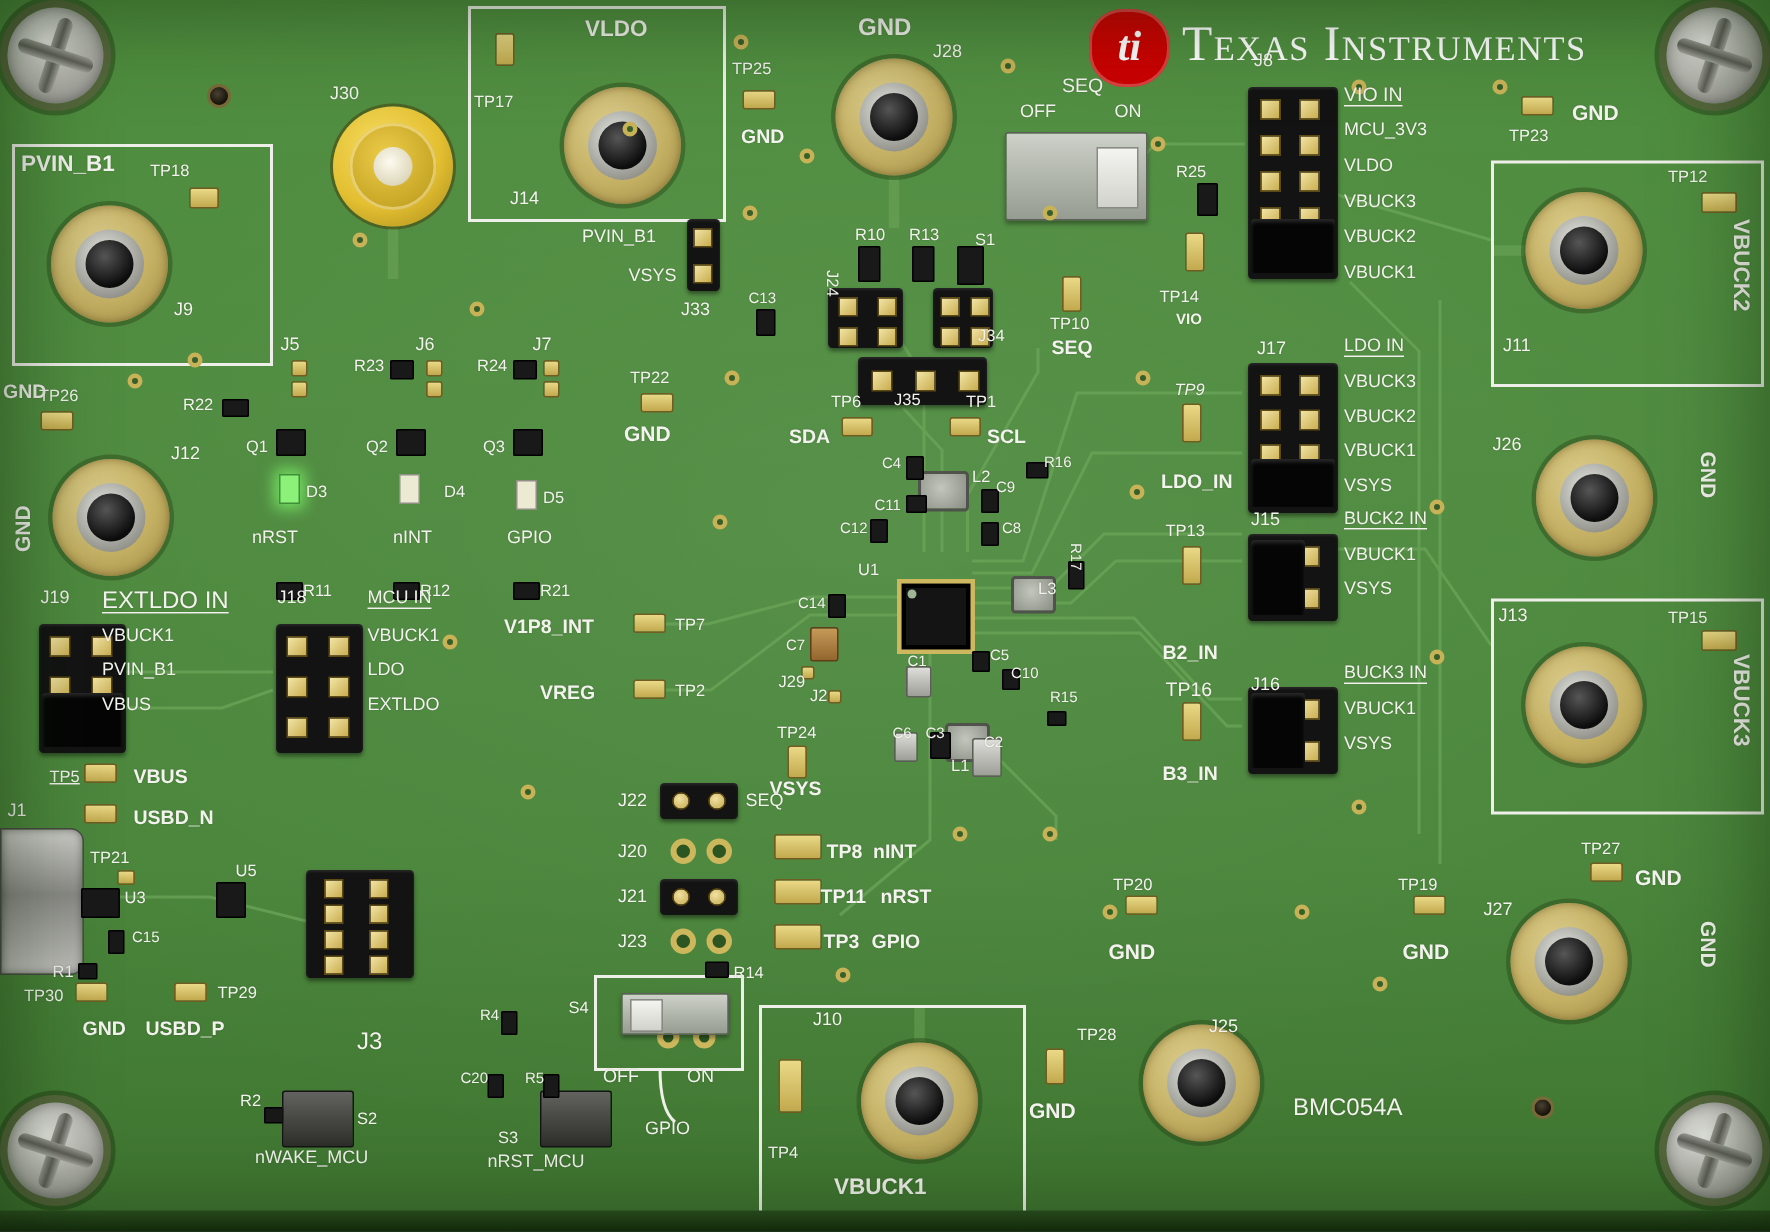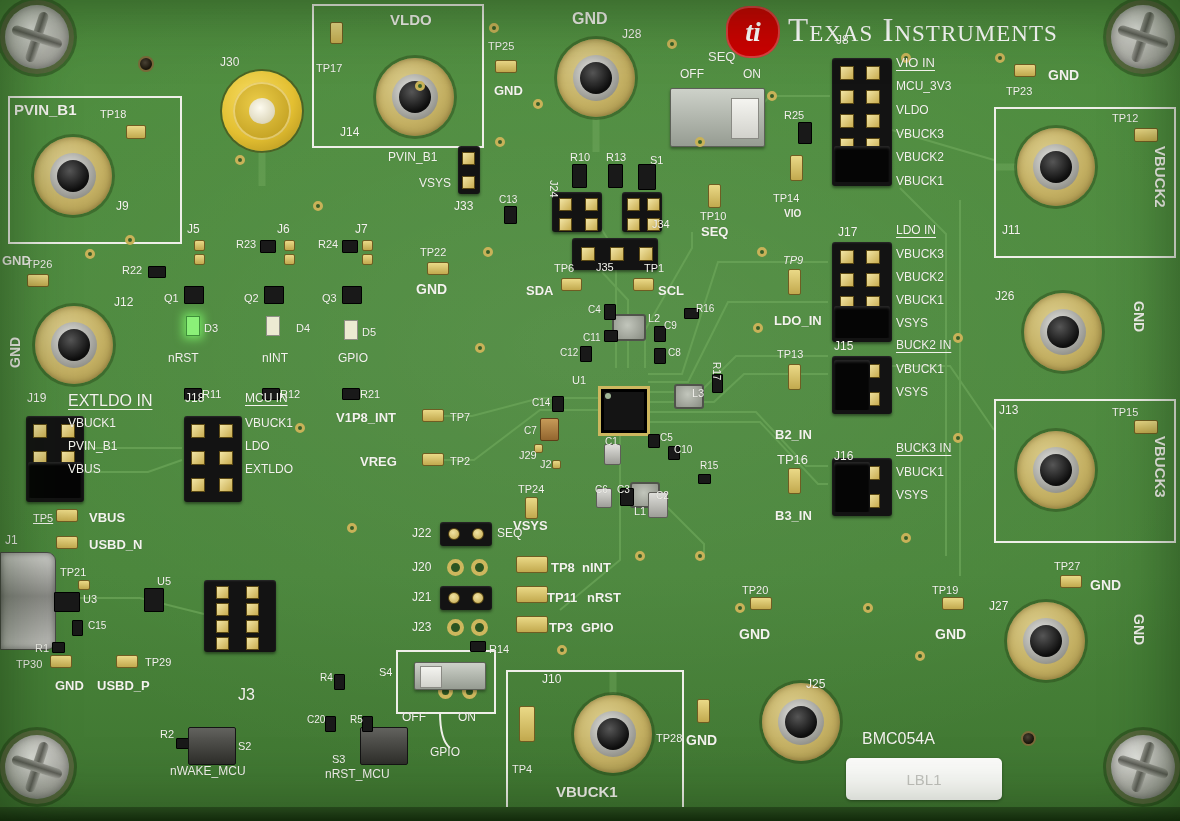--- a/index.html
+++ b/index.html
@@ -473,21 +473,21 @@
       <div class="lbl" style="left: 1112px; top: 406px; font-size: 11px;">TP15</div>
       <div class="lbl b" style="left: 1168px; top: 436px; font-size: 15px; transform-origin: 0px 0px; transform: rotate(90deg);">VBUCK3</div>
       <div class="lbl" style="left: 1054px; top: 560px; font-size: 11px;">TP27</div>
       <div class="lbl b" style="left: 1090px; top: 578px; font-size: 14px;">GND</div>
       <div class="lbl" style="left: 989px; top: 600px; font-size: 12px;">J27</div>
       <div class="lbl b" style="left: 1146px; top: 614px; font-size: 14px; transform-origin: 0px 0px; transform: rotate(90deg);">GND</div>
       <div class="lbl" style="left: 932px; top: 584px; font-size: 11px;">TP19</div>
       <div class="lbl b" style="left: 935px; top: 627px; font-size: 14px;">GND</div>
       <div class="lbl" style="left: 742px; top: 584px; font-size: 11px;">TP20</div>
       <div class="lbl b" style="left: 739px; top: 627px; font-size: 14px;">GND</div>
-      <div class="lbl" style="left: 656px; top: 684px; font-size: 11px; margin-top: 48px;">TP28</div>
+      <div class="lbl" style="left: 718px; top: 684px; font-size: 11px;">TP28</div>
       <div class="lbl b" style="left: 686px; top: 733px; font-size: 14px;">GND</div>
       <div class="lbl" style="left: 806px; top: 678px; font-size: 12px;">J25</div>
       <div class="lbl" style="left: 862px; top: 730px; font-size: 16px;">BMC054A</div>
       <div class="lbl" style="left: 542px; top: 673px; font-size: 12px;">J10</div>
       <div class="lbl" style="left: 512px; top: 763px; font-size: 11px;">TP4</div>
       <div class="lbl b" style="left: 556px; top: 784px; font-size: 15px;">VBUCK1</div>
       <div class="lbl b" style="left: 2px; top: 254px; font-size: 13px;">GND</div>
       <div class="lbl" style="left: 26px; top: 258px; font-size: 11px;">TP26</div>
       <div class="lbl" style="left: 114px; top: 296px; font-size: 12px;">J12</div>
       <div class="lbl b" style="left: 8px; top: 368px; font-size: 14px; transform-origin: 0px 0px; transform: rotate(-90deg);">GND</div>
@@ -591,19 +591,16 @@
 
   <svg id="silk" width="1180" height="821" viewBox="0 0 1180 821">
     <path d="M450 748 Q440 740 440 712" stroke="#f0f0ea" stroke-width="2" fill="none"></path>
   </svg>
 
   <div class="ti-bug">
     <span>ti</span>
   </div>
   <div class="ti-brand">Texas Instruments</div>
 
-  <div class="sticker">
-    <span>LBL1</span>
-  </div>
 
   <div class="board-edge"></div>
   <div class="vignette"></div>
 </div>
 
 </body></html>

